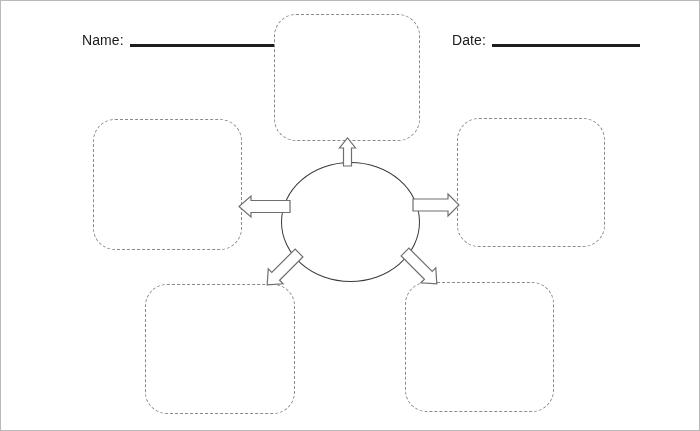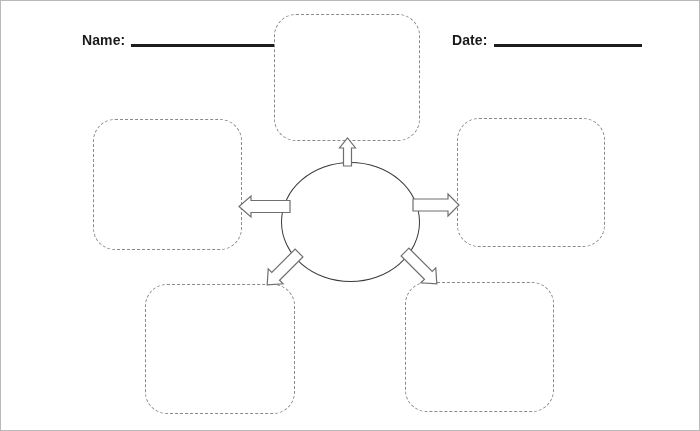--- a/index.html
+++ b/index.html
@@ -23,21 +23,21 @@
 
   
   .field {
     position: absolute;
     display: flex;
     align-items: flex-end;
     white-space: nowrap;
   }
   .field-label {
     font-size: 14px;
-    font-weight: bold;
+    font-weight: normal;
     color: #1a1a1a;
     letter-spacing: 0.1px;
     line-height: 14px;
     font-family: "Liberation Sans", sans-serif;
     text-align: center;
   }
   .field-blank {
     display: inline-block;
     border-bottom: 3px solid #1d1d1d;
     margin-left: 6px;

